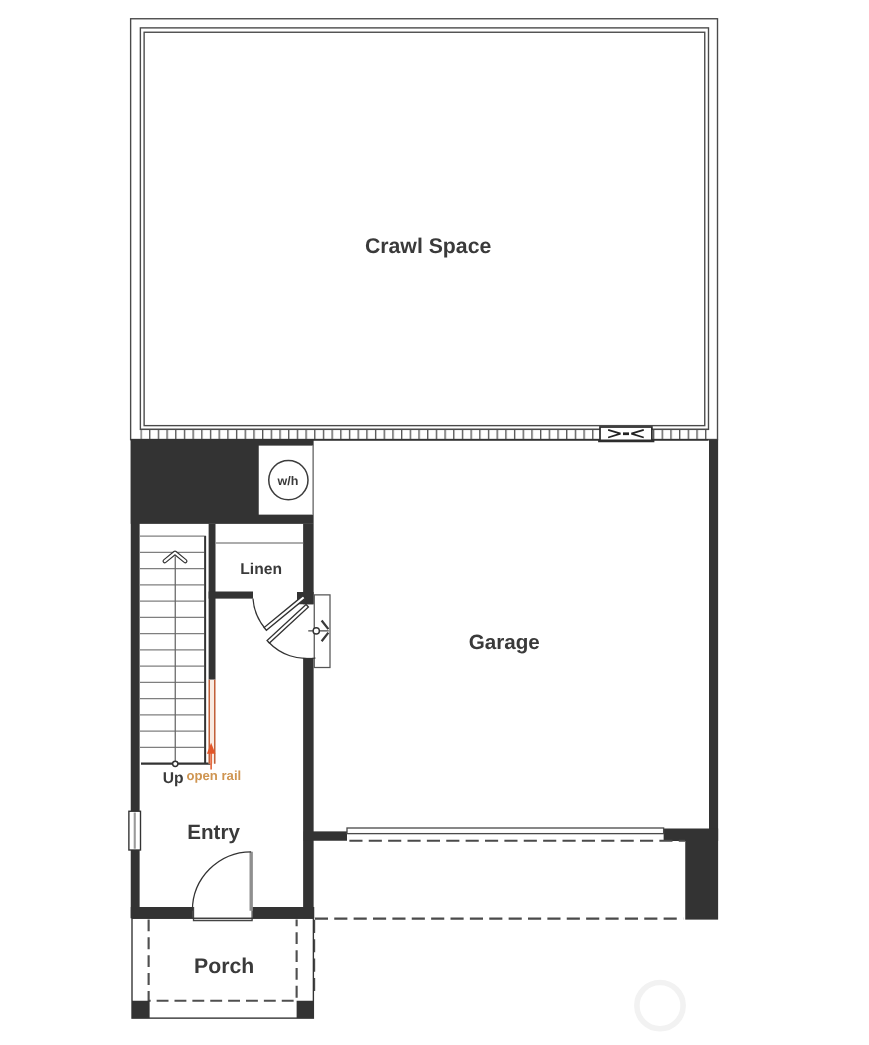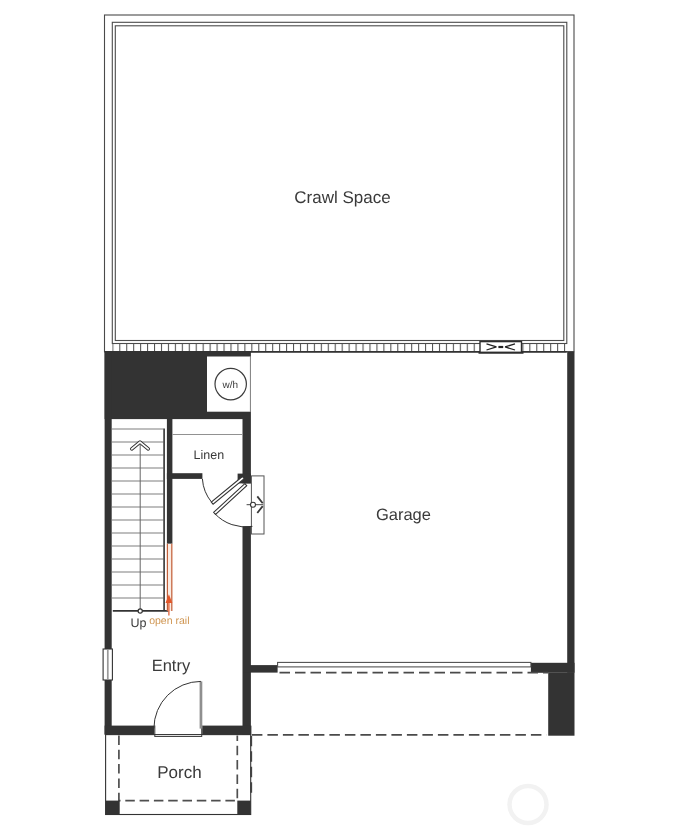--- a/index.html
+++ b/index.html
@@ -1,15 +1,15 @@
 <!DOCTYPE html>
 <html><head><meta charset="utf-8">
 <style>
 html,body{margin:0;padding:0;background:#fff;}
-#plan{position:relative;width:642px;height:836px;background:#fff;overflow:hidden;}
+#plan{position:relative;width:642px;height:836px;background:#fff;overflow:hidden;font-weight:bold;}
 svg{position:absolute;left:0;top:0;}
 text{font-family:"Liberation Sans",sans-serif;}
 </style></head>
 <body>
 <div id="plan">
 <svg width="695" height="836" viewBox="0 0 695 836" text-rendering="geometricPrecision">
 <defs>
 <pattern id="ticks" x="112.3" y="344" width="6.95" height="10" patternUnits="userSpaceOnUse">
   <line x1="0.55" y1="0" x2="0.55" y2="10" stroke="#505050" stroke-width="1.05"></line>
 </pattern>

